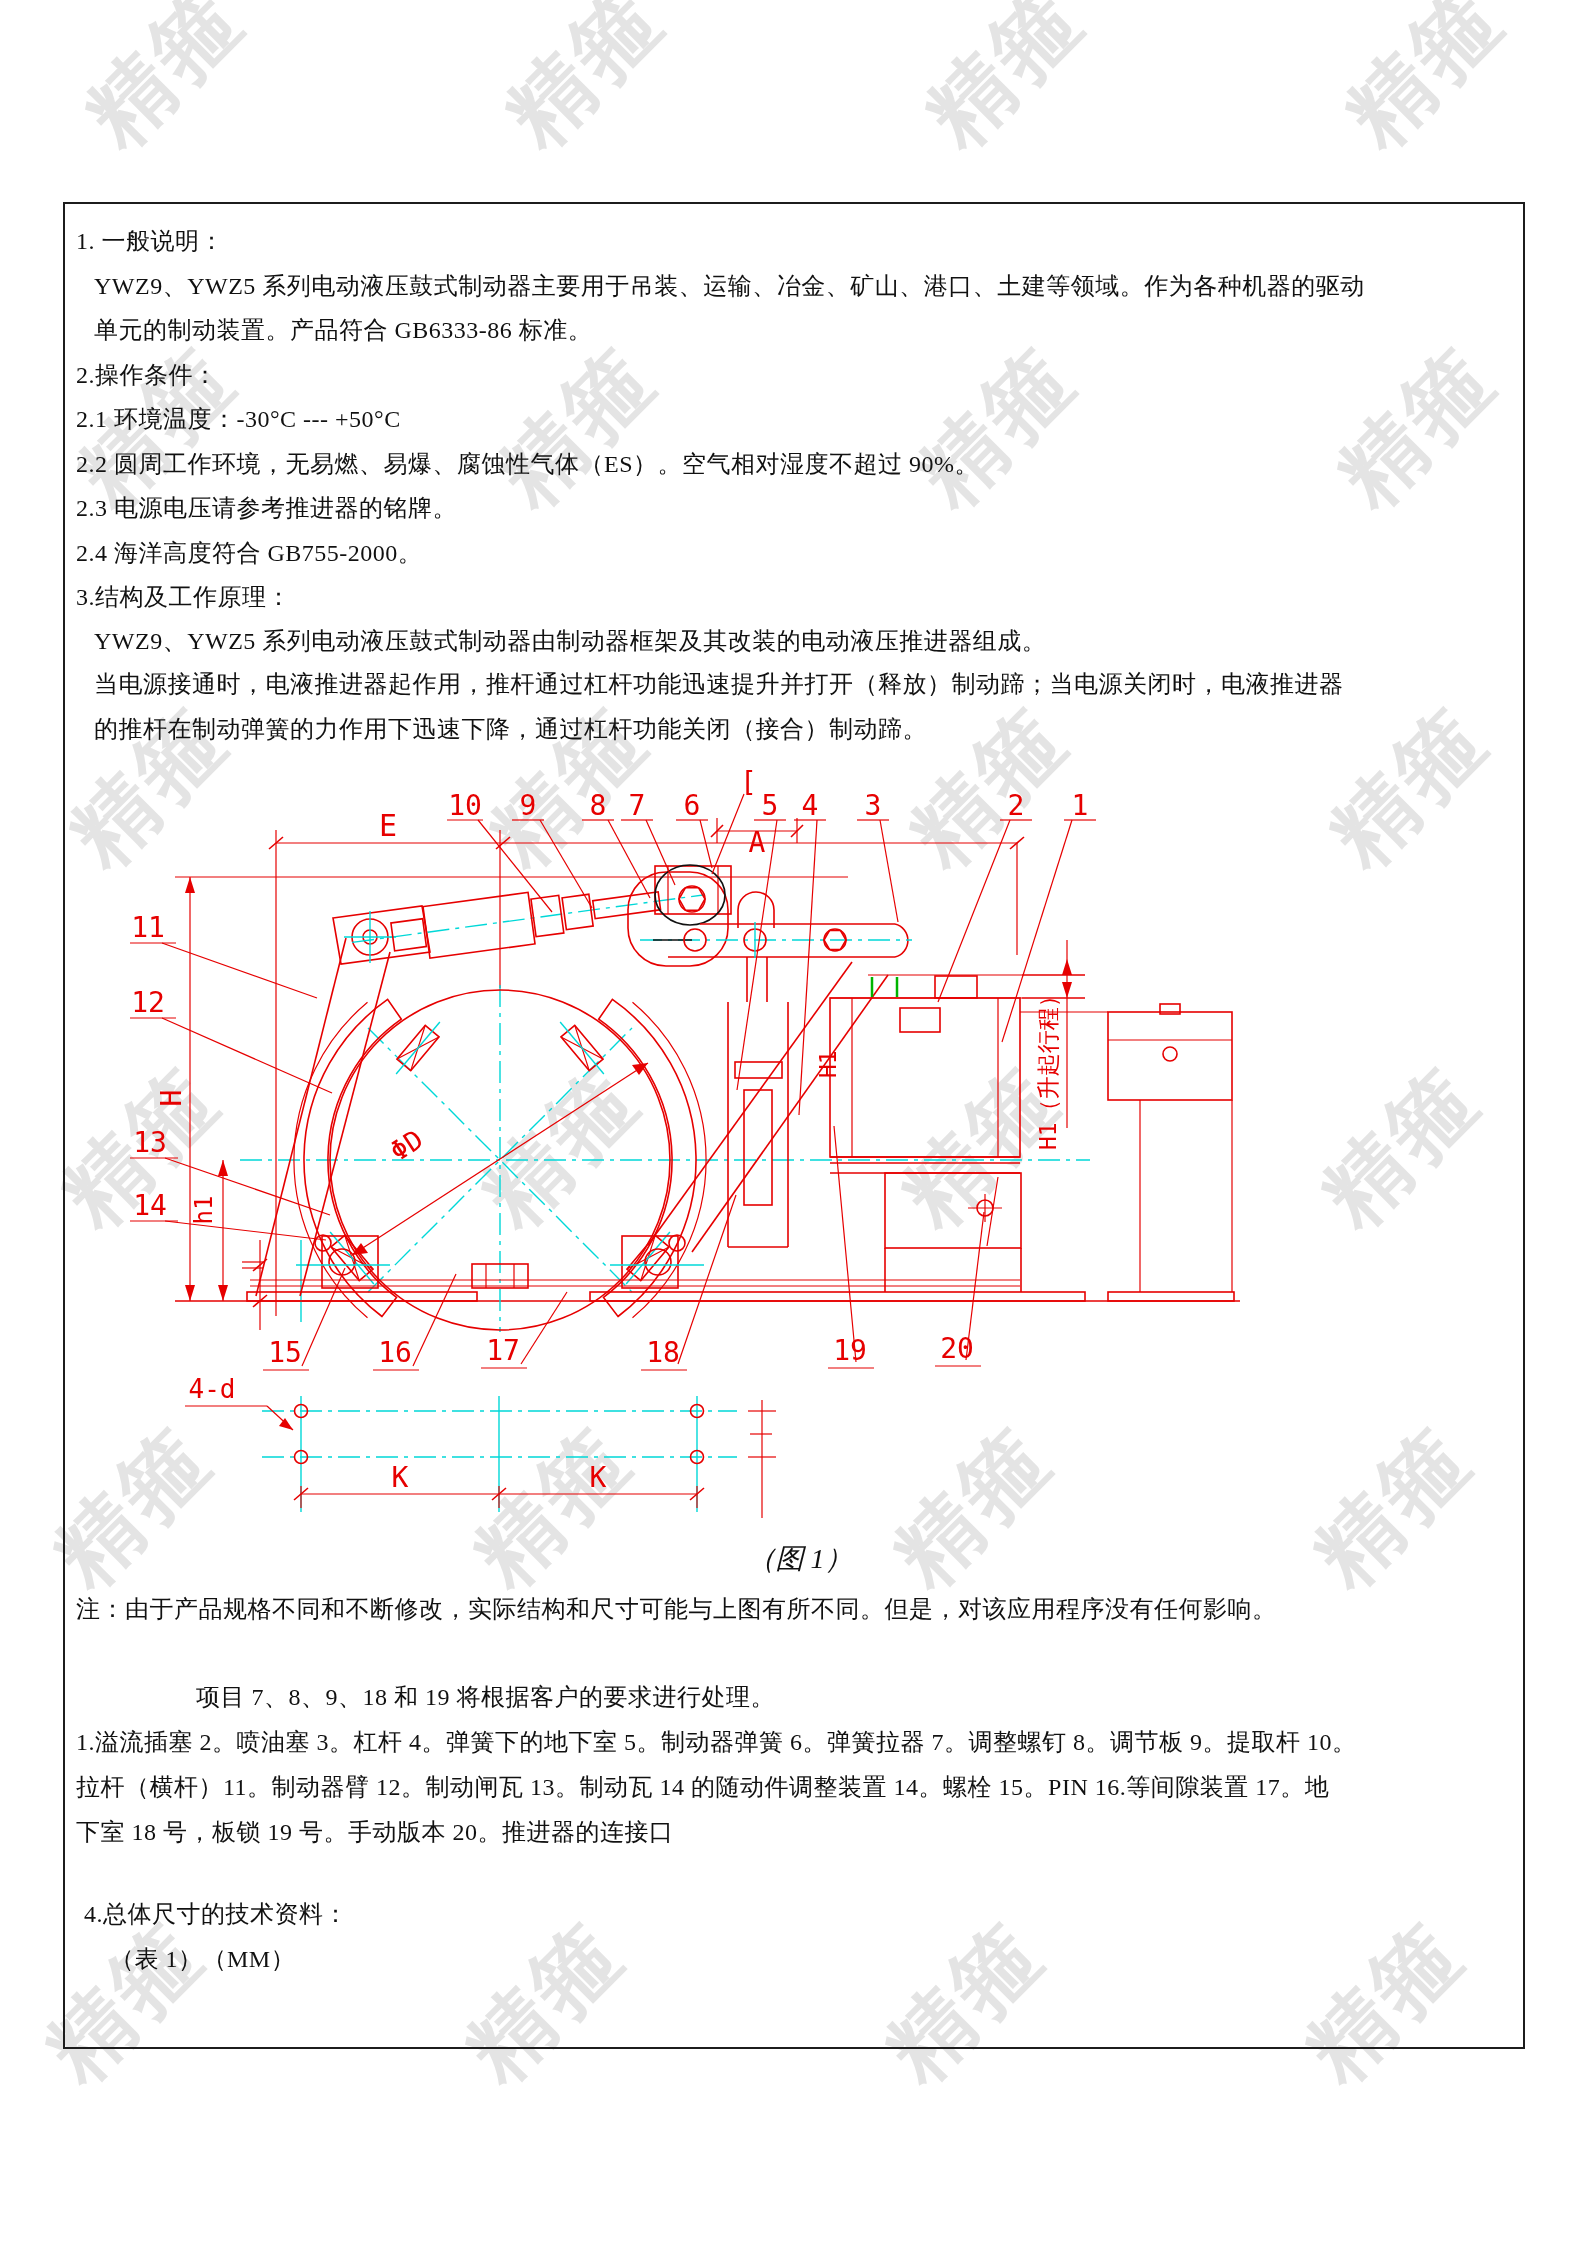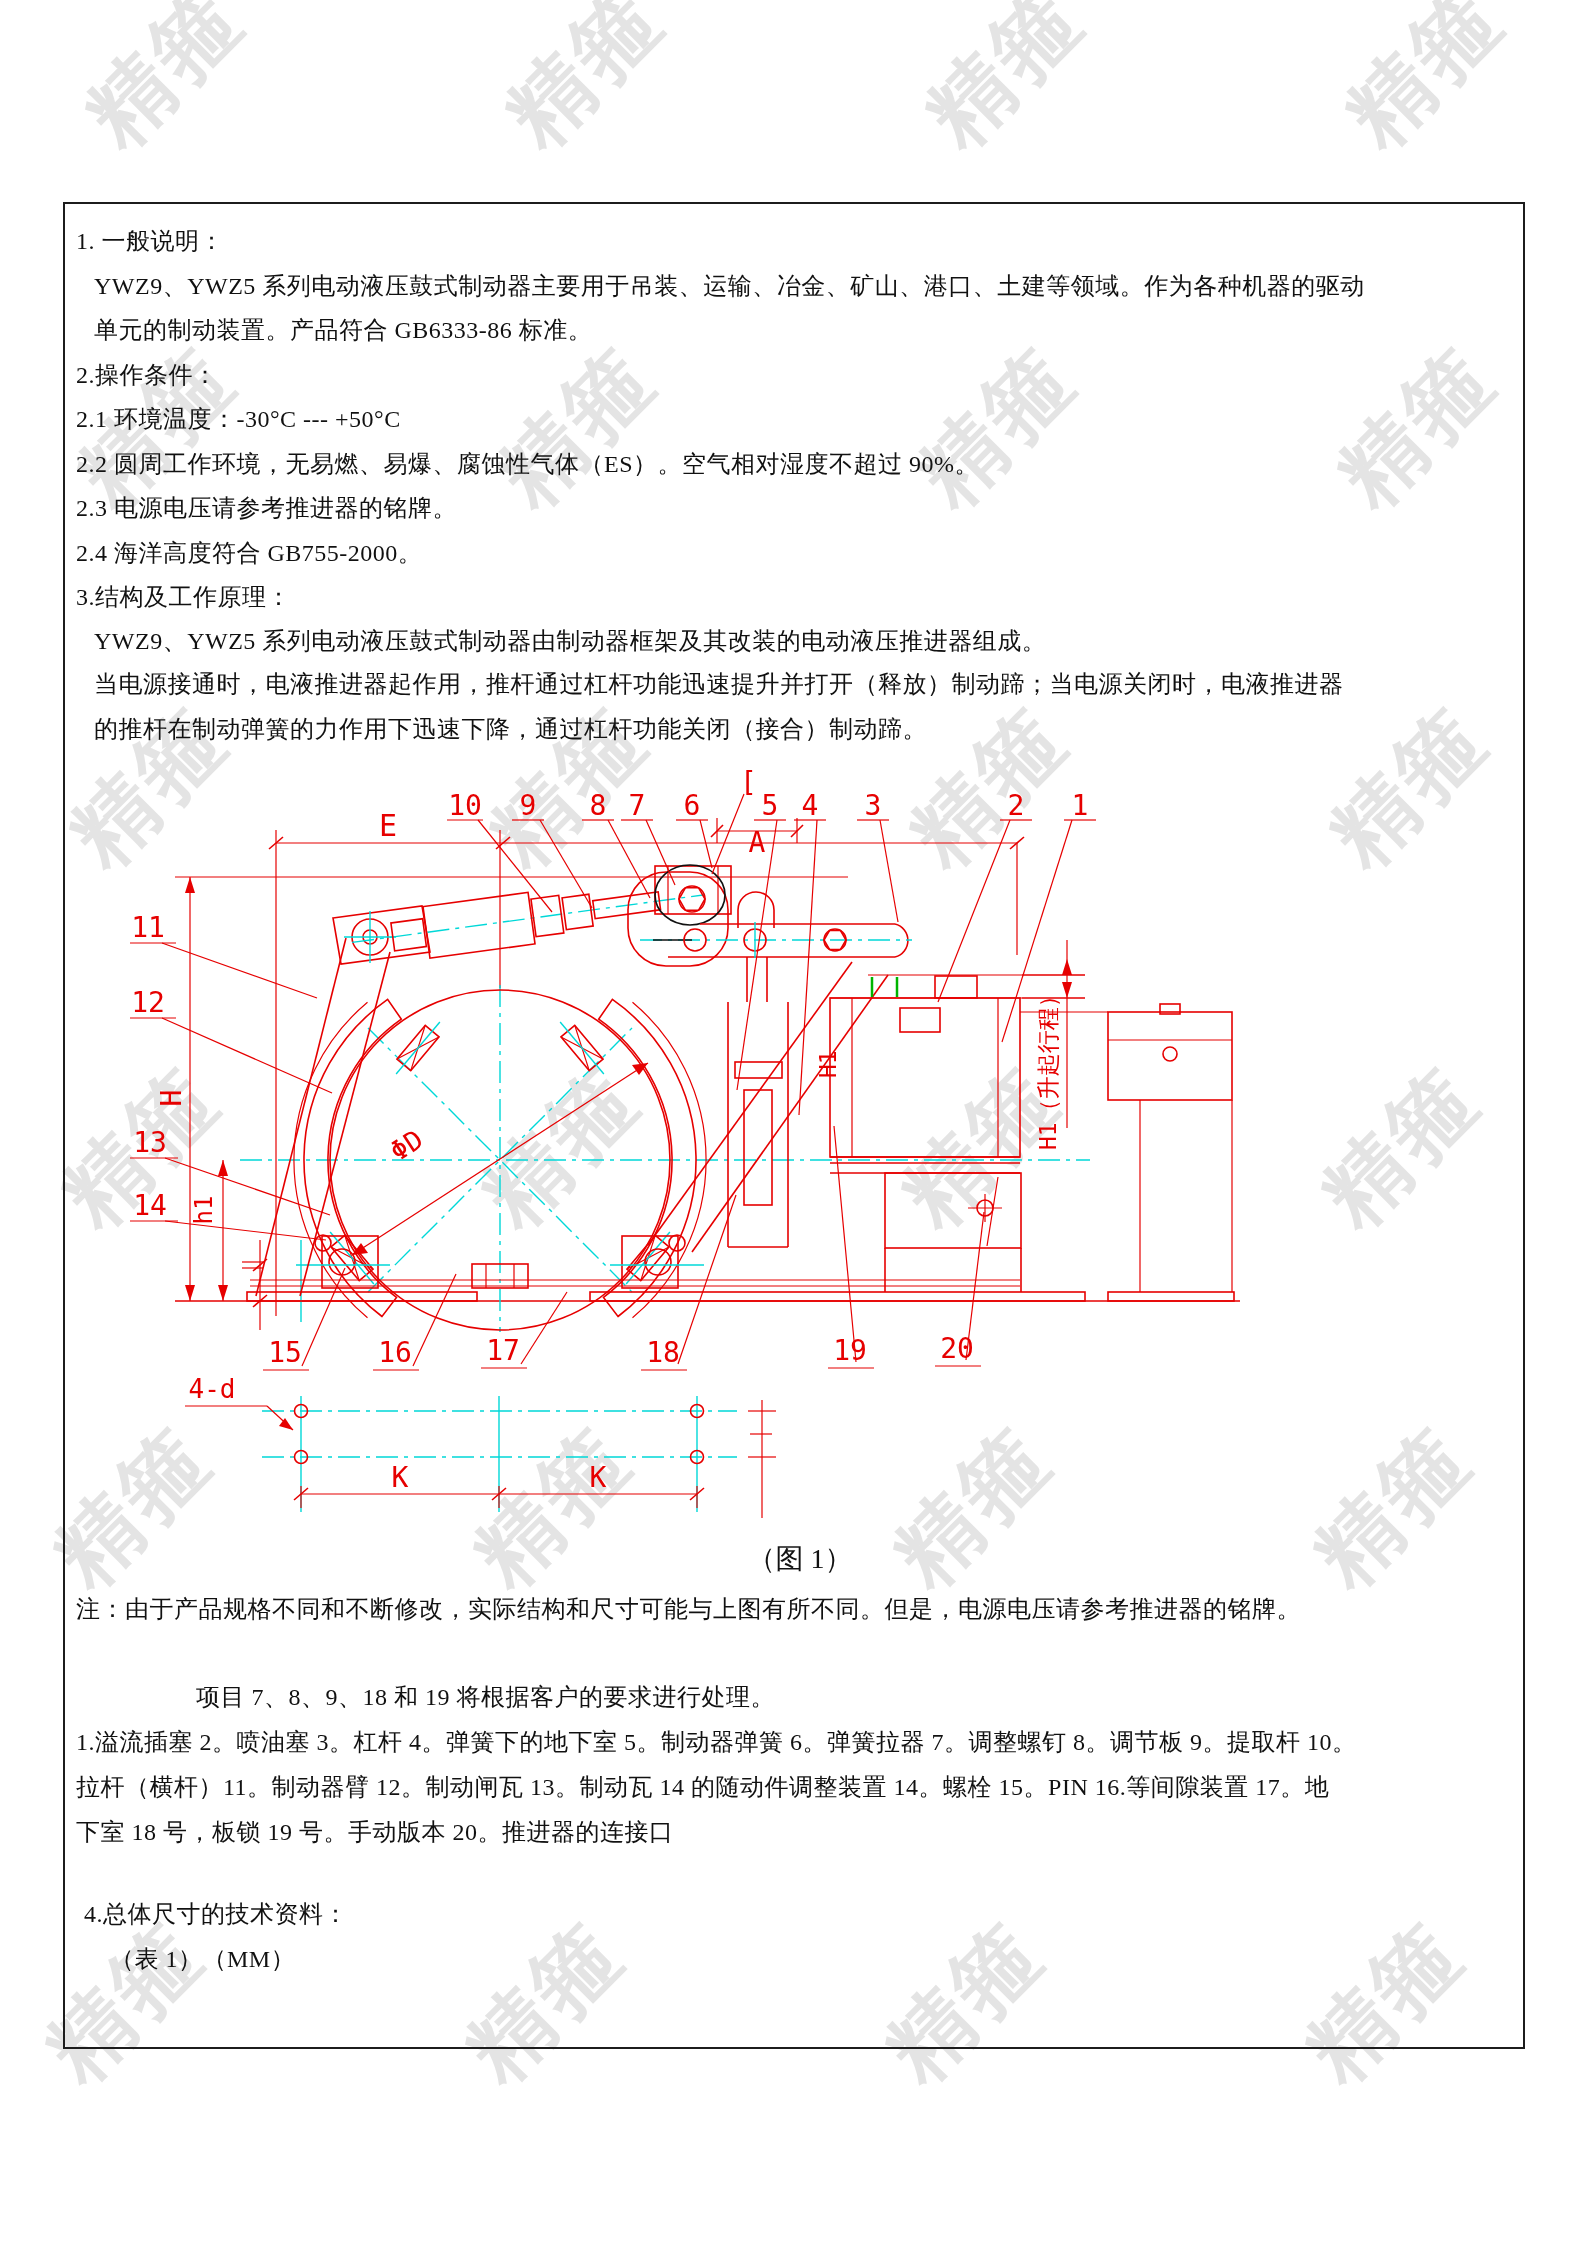--- a/index.html
+++ b/index.html
@@ -15,21 +15,21 @@
   .page-border{
     position:absolute;left:63px;top:202px;width:1458px;height:1843px;
     border:2px solid #1c1c1c;z-index:1;background:transparent;
   }
   .tline{
     position:absolute;z-index:2;font-size:24px;color:#111;white-space:nowrap;
     letter-spacing:0.5px;line-height:38px;
   }
   .figwrap{position:absolute;left:130px;top:760px;width:1130px;height:770px;z-index:2;}
   .caption{position:absolute;left:690px;top:1540px;width:220px;text-align:center;z-index:3;
-    font-size:28px;color:#111;}
+    font-size:28px;color:#111;font-style:italic;}
   svg text{font-family:"DejaVu Sans Mono","Liberation Mono",monospace;}
   .redln{stroke:var(--line-color,#e60000);fill:none;stroke-width:1.6;}
   .thin{stroke-width:1.2;}
   .cyanln{stroke:var(--center-color,#00d8d8);fill:none;stroke-width:1.4;}
   .dashdot{stroke-dasharray:22 6 4 6;}
   .redtxt{fill:var(--line-color,#e60000);}
   .redfill{fill:var(--line-color,#e60000);stroke:none;}
   .blackln{stroke:#111;fill:none;stroke-width:1.7;}
   .greenln{stroke:var(--green-color,#00b400);stroke-width:2.5;fill:none;}
 </style>
@@ -365,19 +365,19 @@
         <line class="redln thin" x1="856" y1="1362" x2="834" y2="1126"></line>
     <text class="redtxt" x="957" y="1358" text-anchor="middle">20</text>
     <line class="redln thin" x1="935" y1="1366" x2="981" y2="1366"></line>
         <line class="redln thin" x1="966" y1="1360" x2="984" y2="1212"></line>
   </g>
 </svg>
 </div>
 
 <div class="caption">（图 1）</div>
 
-<div class="tline" style="left:76px;top:1590px">注：由于产品规格不同和不断修改，实际结构和尺寸可能与上图有所不同。但是，电源电压请参考推进器的铭牌。</div>
+<div class="tline" style="left:76px;top:1590px">注：由于产品规格不同和不断修改，实际结构和尺寸可能与上图有所不同。但是，对该应用程序没有任何影响。</div>
 <div class="tline" style="left:196px;top:1678px">项目 7、8、9、18 和 19 将根据客户的要求进行处理。</div>
 <div class="tline" style="left:76px;top:1723px">1.溢流插塞 2。喷油塞 3。杠杆 4。弹簧下的地下室 5。制动器弹簧 6。弹簧拉器 7。调整螺钉 8。调节板 9。提取杆 10。</div>
 <div class="tline" style="left:76px;top:1768px">拉杆（横杆）11。制动器臂 12。制动闸瓦 13。制动瓦 14 的随动件调整装置 14。螺栓 15。PIN 16.等间隙装置 17。地</div>
 <div class="tline" style="left:76px;top:1813px">下室 18 号，板锁 19 号。手动版本 20。推进器的连接口</div>
 <div class="tline" style="left:84px;top:1895px">4.总体尺寸的技术资料：</div>
 <div class="tline" style="left:110px;top:1940px">（表 1）（MM）</div>
 
 </body></html>

